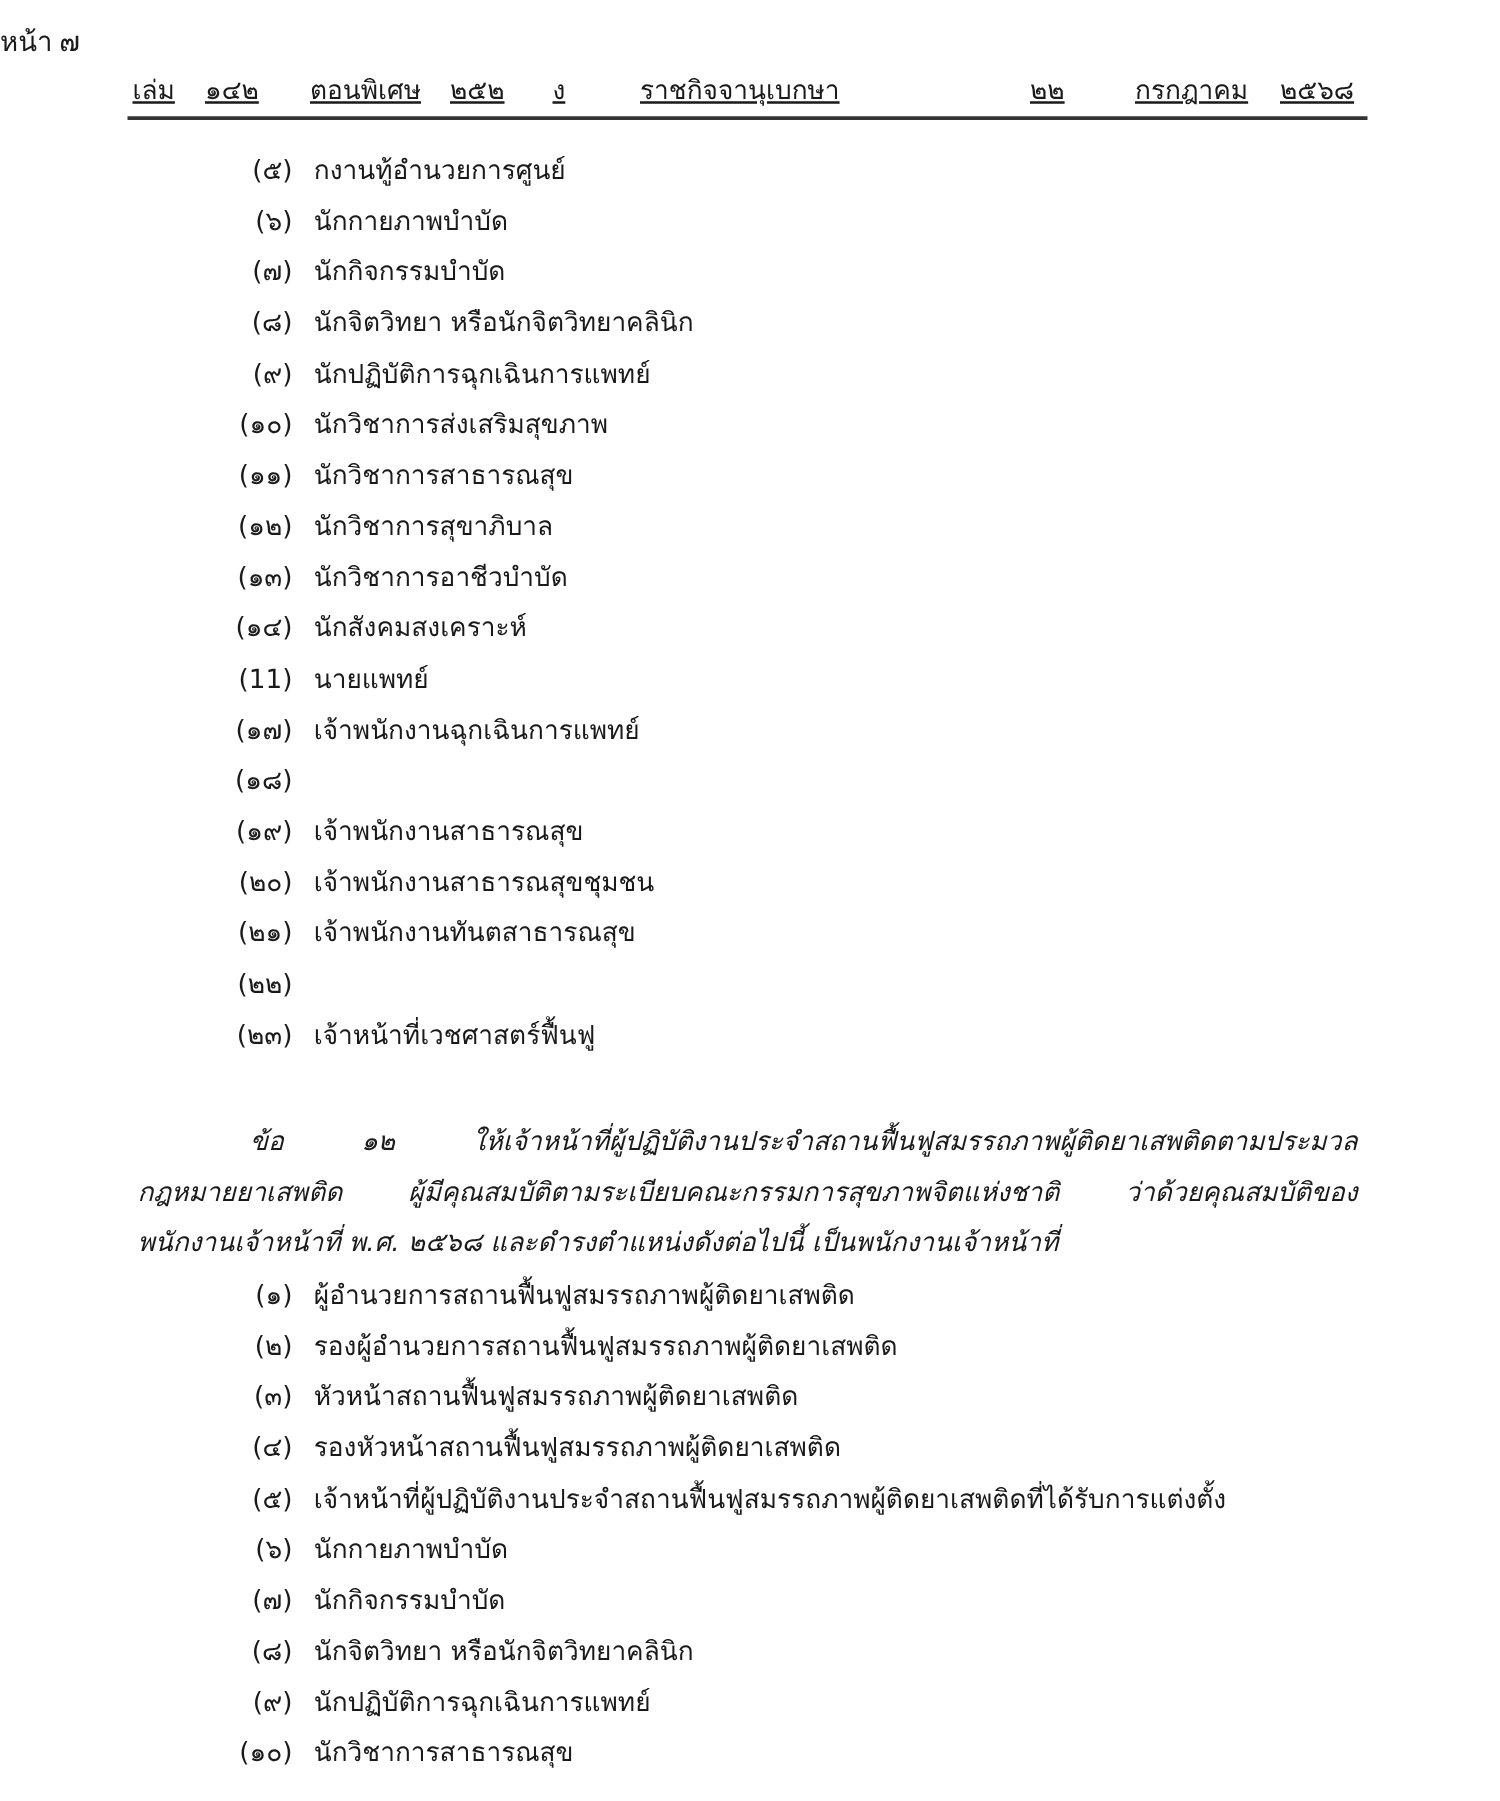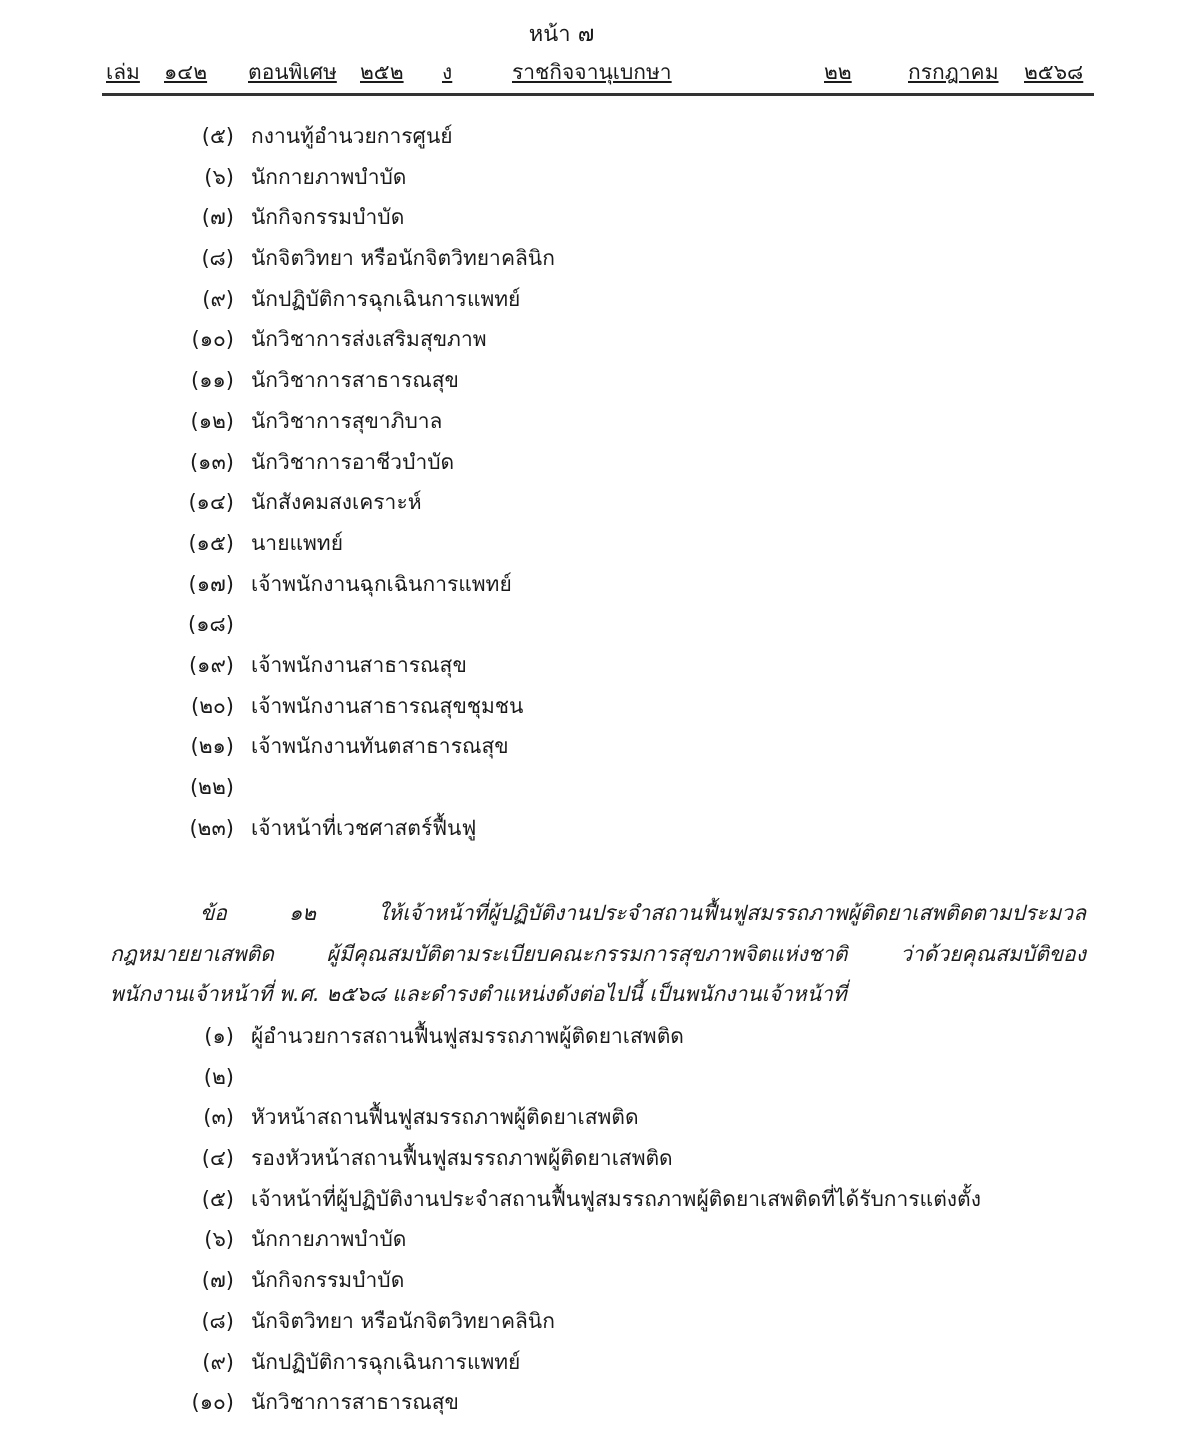--- a/index.html
+++ b/index.html
@@ -13,23 +13,24 @@
       position: relative;
       overflow: hidden;
       font-family: "DejaVu Sans", "Liberation Sans", sans-serif;
       color: #1a1a1a;
     }
     .page-number {
       position: absolute;
       top: 18px;
       left: 0;
       width: 1123px;
-      text-align: center;
+      text-align: left;
       font-size: 22px;
       line-height: 32px;
+      font-family: Liberation Serif, serif;
     }
     .header-line {
       position: absolute;
       top: 56px;
       left: 106px;
       width: 988px;
       height: 32px;
       font-size: 21px;
       line-height: 32px;
     }
@@ -144,21 +145,21 @@
     </div>
   <div class="list-item">
       <span class="num">(๑๓)</span>
       <span class="text">นักวิชาการอาชีวบำบัด</span>
     </div>
   <div class="list-item">
       <span class="num">(๑๔)</span>
       <span class="text">นักสังคมสงเคราะห์</span>
     </div>
   <div class="list-item">
-      <span class="num">(๑๕)</span>
+      <span class="num">(11)</span>
       <span class="text">นายแพทย์</span>
     </div>
   <div class="list-item">
       <span class="num">(๑๗)</span>
       <span class="text">เจ้าพนักงานฉุกเฉินการแพทย์</span>
     </div>
   <div class="list-item">
       <span class="num">(๑๘)</span>
     </div>
   <div class="list-item">
@@ -188,20 +189,21 @@
   <span class="para-line last">พนักงานเจ้าหน้าที่ พ.ศ. ๒๕๖๘ และดำรงตำแหน่งดังต่อไปนี้ เป็นพนักงานเจ้าหน้าที่</span>
 </div>
 
 <div class="list" style="top:1016px;">
   <div class="list-item">
       <span class="num">(๑)</span>
       <span class="text">ผู้อำนวยการสถานฟื้นฟูสมรรถภาพผู้ติดยาเสพติด</span>
     </div>
   <div class="list-item">
       <span class="num">(๒)</span>
+      <span class="text">รองผู้อำนวยการสถานฟื้นฟูสมรรถภาพผู้ติดยาเสพติด</span>
     </div>
   <div class="list-item">
       <span class="num">(๓)</span>
       <span class="text">หัวหน้าสถานฟื้นฟูสมรรถภาพผู้ติดยาเสพติด</span>
     </div>
   <div class="list-item">
       <span class="num">(๔)</span>
       <span class="text">รองหัวหน้าสถานฟื้นฟูสมรรถภาพผู้ติดยาเสพติด</span>
     </div>
   <div class="list-item">

